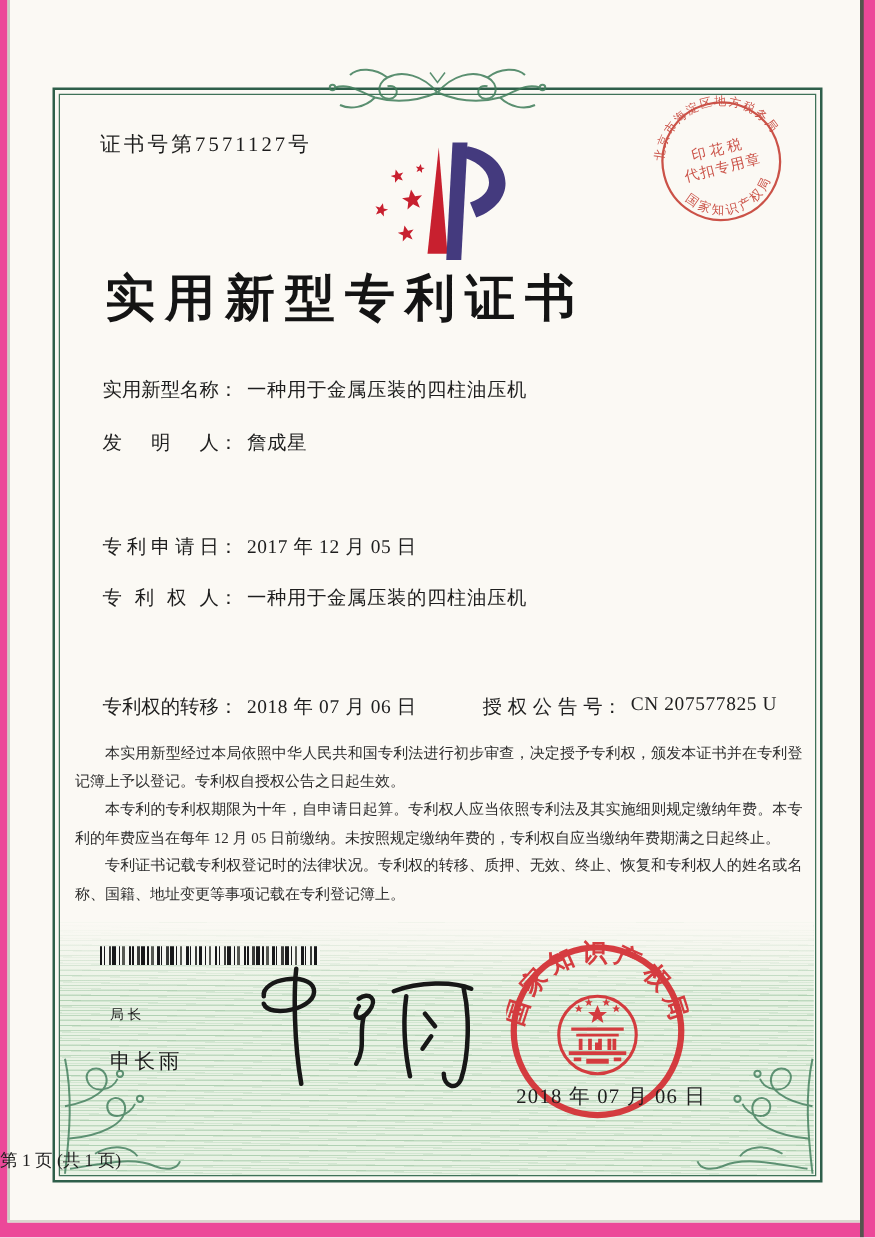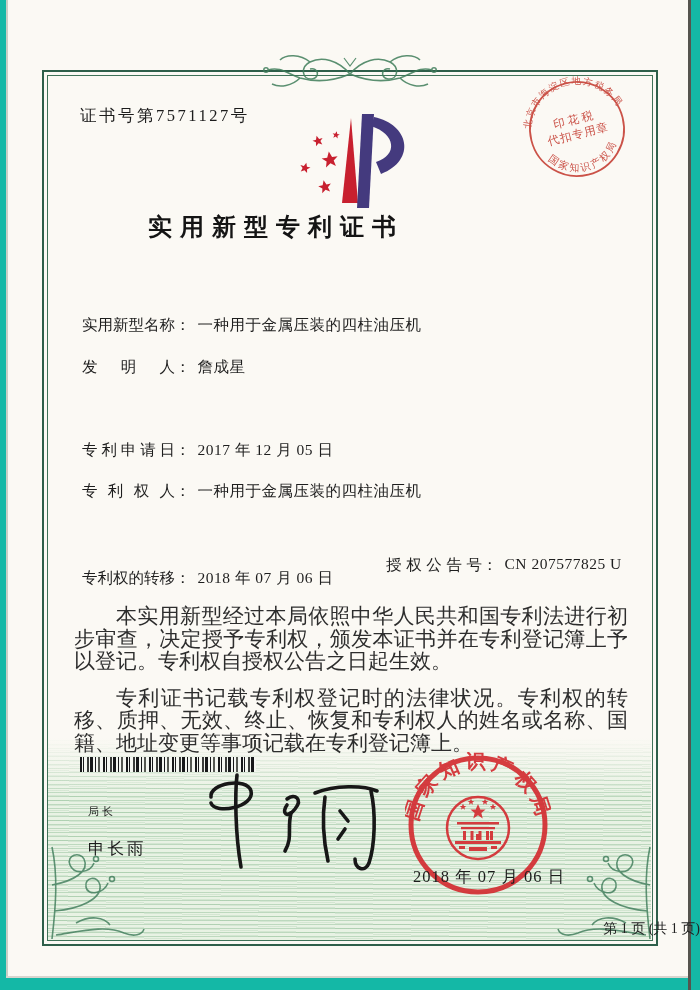--- a/index.html
+++ b/index.html
@@ -1,64 +1,64 @@
 <!DOCTYPE html>
 <html><head>
 <meta charset="utf-8">
 <style>
   html,body{margin:0;padding:0;background:#ffffff;}
   .stage{position:relative;width:700px;height:990px;overflow:hidden;
-         font-family:"Liberation Serif","DejaVu Serif",serif;background:#14b8a6;}
+         font-family:"Liberation Serif","DejaVu Serif",serif;background:#ec4899;}
   .paper{position:absolute;left:6px;top:0;width:682px;height:978px;background:#fbf9f4;}
   .scan-edge-right{position:absolute;left:688px;top:0;width:3px;height:990px;background:#55544e;}
   .scan-edge-left{position:absolute;left:6px;top:0;width:2px;height:978px;background:#c9cec5;}
   .scan-edge-bottom{position:absolute;left:6px;top:976px;width:682px;height:2px;background:#d8d5ce;}
 
   .frame{position:absolute;left:42px;top:70px;width:612px;height:872px;border:2.5px solid #2e5f4a;z-index:2;pointer-events:none;}
   .frame-inner{position:absolute;left:3px;top:3px;right:3px;bottom:3px;border:1px solid #3f7258;}
 
   .green-panel{position:absolute;left:48px;top:738px;width:603px;height:203px;z-index:1;
     background-color:#e8f2e4;
     background-image:repeating-linear-gradient(0deg,rgba(118,175,128,.38) 0 1px,rgba(118,175,128,0) 1px 4px),
                      repeating-linear-gradient(1.5deg,rgba(118,175,128,.18) 0 1px,rgba(118,175,128,0) 1px 5px);}
   .green-panel::before{content:"";position:absolute;left:0;top:0;width:100%;height:58px;
     background:linear-gradient(#fbf9f4,rgba(251,249,244,0));}
 
   .cert-no{position:absolute;left:80px;top:105px;font-size:16.5px;letter-spacing:2.5px;color:#1c1c1c;z-index:4;}
-  .title{position:absolute;left:0;top:211px;width:552px;text-align:center;font-size:24px;font-weight:700;
+  .title{position:absolute;left:0;top:211px;width:552px;text-align:center;font-size:40px;font-weight:700;
          letter-spacing:8px;color:#141414;z-index:4;}
 
   .logo{position:absolute;left:284px;top:110px;z-index:4;}
   .tax-stamp{position:absolute;left:512px;top:64px;width:130px;height:130px;transform:rotate(-14deg);z-index:4;}
   .top-ornament{position:absolute;left:240px;top:50px;z-index:3;}
 
-  .field-row{position:absolute;left:82px;width:560px;font-size:15.5px;color:#1e1e1e;z-index:4;margin-top:13px;}
+  .field-row{position:absolute;left:82px;width:560px;font-size:15.5px;color:#1e1e1e;z-index:4;}
   .flabel{display:inline-block;width:93px;text-align:justify;text-align-last:justify;vertical-align:top;}
   .fcolon{display:inline-block;vertical-align:top;}
   .fvalue{display:inline-block;margin-left:7px;vertical-align:top;letter-spacing:.5px;}
   .fvalue-wrap{width:452px;line-height:23px;}
   .grant-no-row{position:absolute;left:386px;top:555px;font-size:15.5px;color:#1e1e1e;z-index:4;}
 
   .paras{position:absolute;left:60px;top:591px;width:582px;z-index:4;}
-  .paras p{margin:14px;font-size:21px;line-height:22.6px;color:#2d2d2d;text-align:justify;text-indent:2em;}
+  .paras p{margin:0;font-size:12px;line-height:22.6px;color:#2d2d2d;text-align:justify;text-indent:2em;}
 
   .barcode{position:absolute;left:80px;top:757px;width:176px;height:15px;z-index:4;
     background:repeating-linear-gradient(90deg,
       #17181a 0 2px,#f4f6f1 2px 3px,#17181a 3px 4px,#f4f6f1 4px 7px,
       #3a3c3a 7px 9px,#f4f6f1 9px 10px,#17181a 10px 13px,#f4f6f1 13px 15px,
       #17181a 15px 16px,#f4f6f1 16px 18px,#555852 18px 20px,#f4f6f1 20px 23px);}
 
   .sig-role{position:absolute;left:88px;top:804px;font-size:11px;color:#1b1b1b;letter-spacing:3px;z-index:4;}
   .sig-name{position:absolute;left:88px;top:838px;font-size:16.5px;color:#1b1b1b;letter-spacing:3px;z-index:4;}
   .signature{position:absolute;left:195px;top:763px;z-index:4;}
 
   .seal{position:absolute;left:405px;top:752px;z-index:4;}
   .seal-date{position:absolute;left:413px;top:866px;font-size:16.5px;color:#1d1d1d;letter-spacing:1px;z-index:5;}
 
-  .footer{position:absolute;left:0;top:920px;width:700px;text-align:right;font-size:14px;color:#222;z-index:4;}
+  .footer{position:absolute;left:0;top:920px;width:700px;text-align:left;font-size:14px;color:#222;z-index:4;}
 
   .corner-orn{position:absolute;z-index:3;}
   .corner-orn.left{left:46px;top:845px;}
   .corner-orn.right{left:556px;top:845px;transform:scaleX(-1);}
 </style>
 </head>
 <body>
 
 <div class="stage">
   <div class="paper"></div>
@@ -138,20 +138,21 @@
   </div>
   <div class="field-row" style="top:555px;width:300px">
     <span class="flabel">专利权的转移</span><span class="fcolon">：</span><span class="fvalue">2018 年 07 月 06 日</span>
   </div>
   <div class="grant-no-row">
     <span class="flabel" style="width:96px">授权公告号</span><span class="fcolon">：</span><span class="fvalue">CN 207577825 U</span>
   </div>
 
   <div class="paras">
     <p>本实用新型经过本局依照中华人民共和国专利法进行初步审查，决定授予专利权，颁发本证书并在专利登记簿上予以登记。专利权自授权公告之日起生效。</p>
+    <p>本专利的专利权期限为十年，自申请日起算。专利权人应当依照专利法及其实施细则规定缴纳年费。本专利的年费应当在每年 12 月 05 日前缴纳。未按照规定缴纳年费的，专利权自应当缴纳年费期满之日起终止。</p>
     <p>专利证书记载专利权登记时的法律状况。专利权的转移、质押、无效、终止、恢复和专利权人的姓名或名称、国籍、地址变更等事项记载在专利登记簿上。</p>
   </div>
 
   <div class="barcode"></div>
 
   <div class="sig-role">局长</div>
   <div class="sig-name">申长雨</div>
 
   <svg class="signature" width="190" height="110" viewBox="0 0 190 110">
     <g fill="none" stroke="#171717" stroke-width="3.6" stroke-linecap="round">

